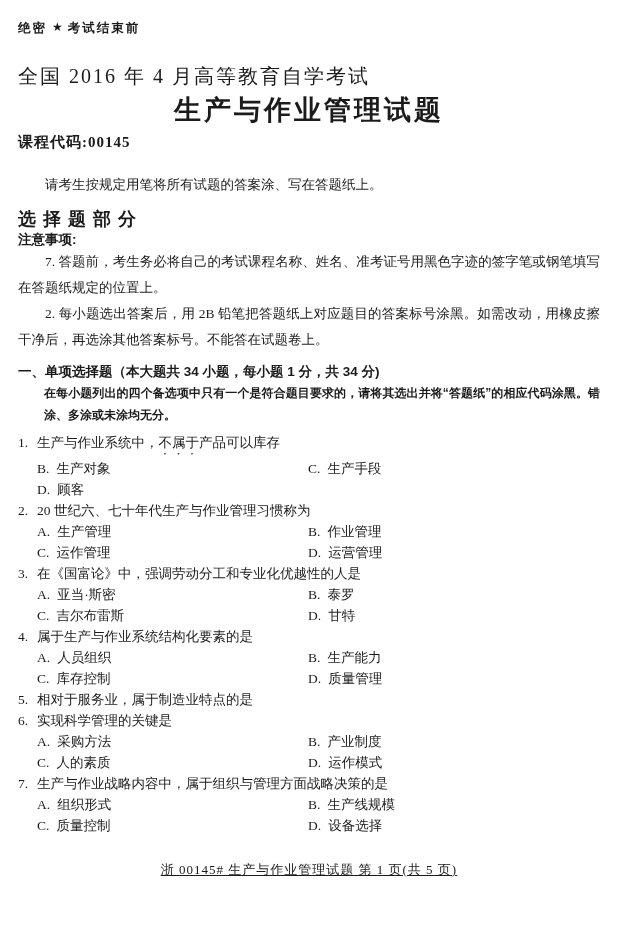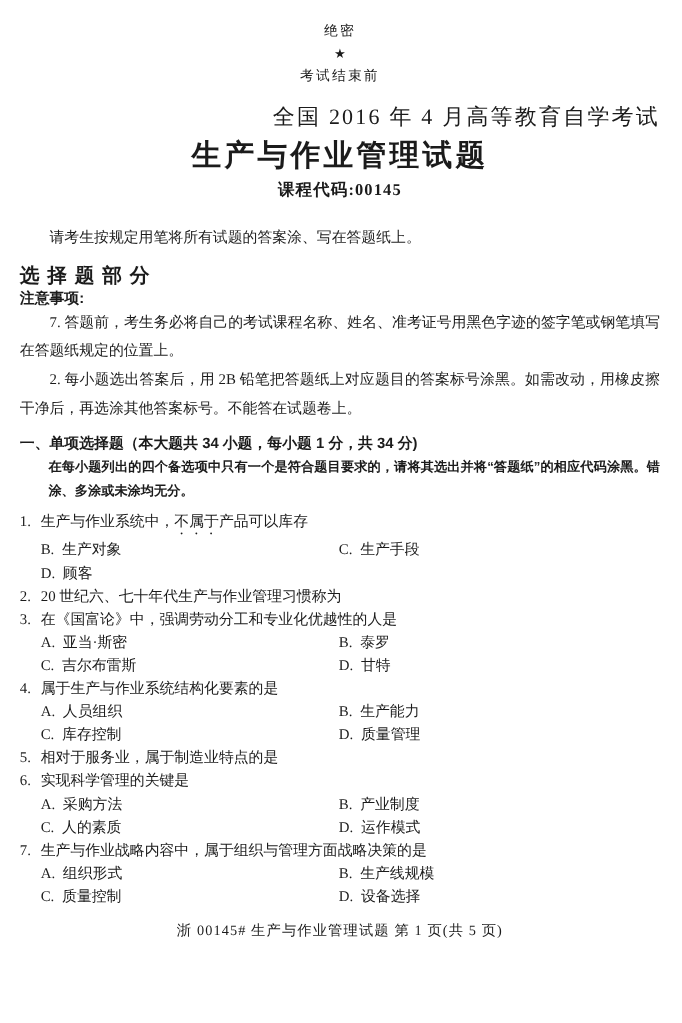--- a/index.html
+++ b/index.html
@@ -7,45 +7,45 @@
     width: 620px; height: 930px;
     background: #ffffff;
     color: #1b1b1b;
     font-family: "Liberation Serif", "DejaVu Serif", serif;
     overflow: hidden;
   }
   .page { padding: 20px 20px 0 18px; }
 
   .secret-line {
     font-family: "Liberation Sans", "DejaVu Sans", sans-serif;
-    font-weight: normal;
+    font-weight: bold;
     font-size: 12.5px;
     letter-spacing: 2px;
-    display: flex; align-items: center; gap: 5px; flex-direction: column;
+    display: flex; gap: 5px;
   }
   .star { font-size: 12px; letter-spacing: 0; }
 
   .title1 {
-    text-align: right;
+    text-align: left;
     font-size: 20px;
     letter-spacing: 2px;
-    margin-top: 16px;
+    margin-top: 26px;
     line-height: 26px;
   }
   .title2 {
     text-align: center;
     font-family: "Liberation Sans", "DejaVu Sans", sans-serif;
     font-weight: bold;
     font-size: 27px;
     letter-spacing: 3px;
     margin-top: 4px;
     line-height: 34px;
   }
   .course-code {
-    text-align: center;
+    text-align: left;
     font-weight: bold;
     font-size: 15px;
     letter-spacing: 1px;
     margin-top: 5px;
     line-height: 20px;
   }
 
   .intro {
     font-size: 13.5px;
     text-indent: 2em;
@@ -106,23 +106,24 @@
   .opts {
     display: grid;
     grid-template-columns: 271px auto;
     padding-left: 19px;
   }
   .opt-label { margin-right: 7px; }
 
   .footer {
     text-align: center;
     font-size: 13px;
-    margin-top: 12px;
+    margin-top: 25px;
     line-height: 17px;
     letter-spacing: 1px;
+    text-decoration: underline;
   }
 </style>
 </head>
 <body>
 
 <div class="page">
 
   <div class="secret-line">
     <span>绝密</span>
     <span class="star">★</span>
@@ -156,20 +157,26 @@
         <div class="opt"><span class="opt-label">C.</span><span class="opt-text">生产手段</span></div>
         <div class="opt"><span class="opt-label">D.</span><span class="opt-text">顾客</span></div>
       </div>
     </div>
 
     <div class="question">
       <div class="q-stem">
         <span class="q-num">2.</span>
         <span class="q-text">20 世纪六、七十年代生产与作业管理习惯称为</span>
       </div>
+      <div class="opts">
+        <div class="opt"><span class="opt-label">A.</span><span class="opt-text">生产管理</span></div>
+        <div class="opt"><span class="opt-label">B.</span><span class="opt-text">作业管理</span></div>
+        <div class="opt"><span class="opt-label">C.</span><span class="opt-text">运作管理</span></div>
+        <div class="opt"><span class="opt-label">D.</span><span class="opt-text">运营管理</span></div>
+      </div>
     </div>
 
     <div class="question">
       <div class="q-stem">
         <span class="q-num">3.</span>
         <span class="q-text">在《国富论》中，强调劳动分工和专业化优越性的人是</span>
       </div>
       <div class="opts">
         <div class="opt"><span class="opt-label">A.</span><span class="opt-text">亚当·斯密</span></div>
         <div class="opt"><span class="opt-label">B.</span><span class="opt-text">泰罗</span></div>

